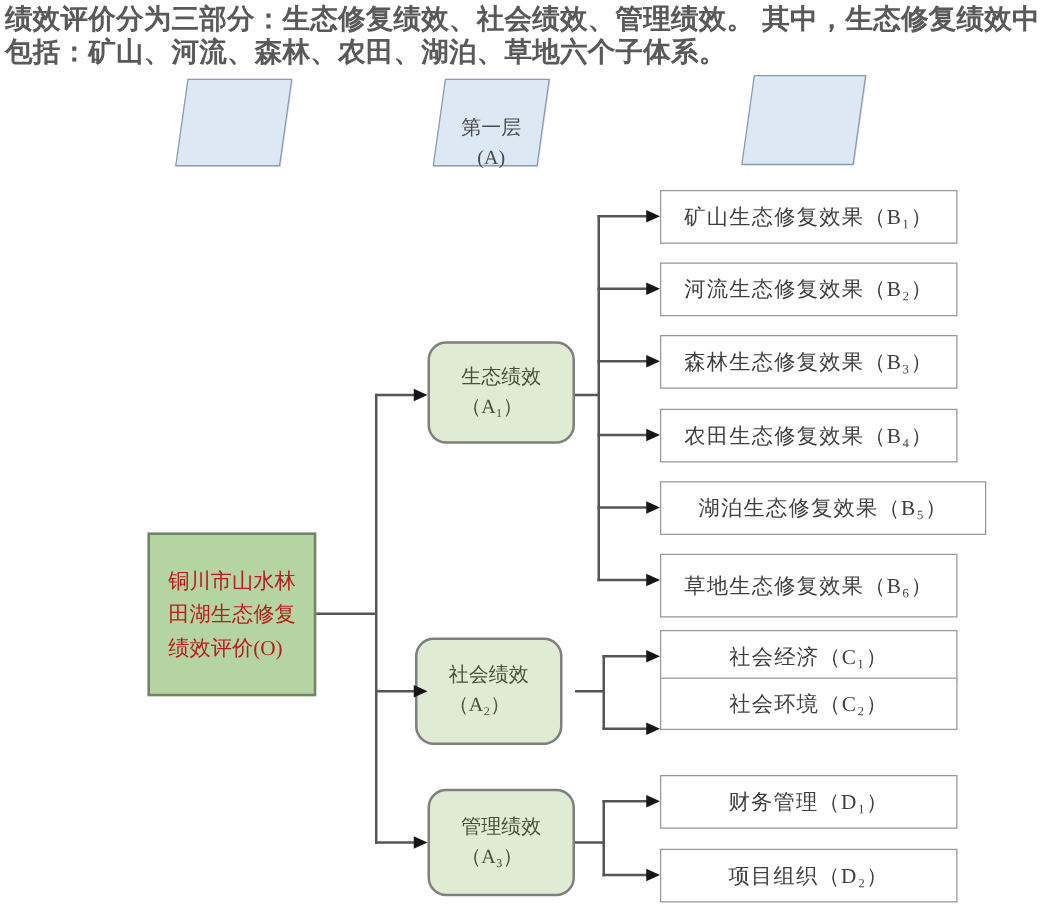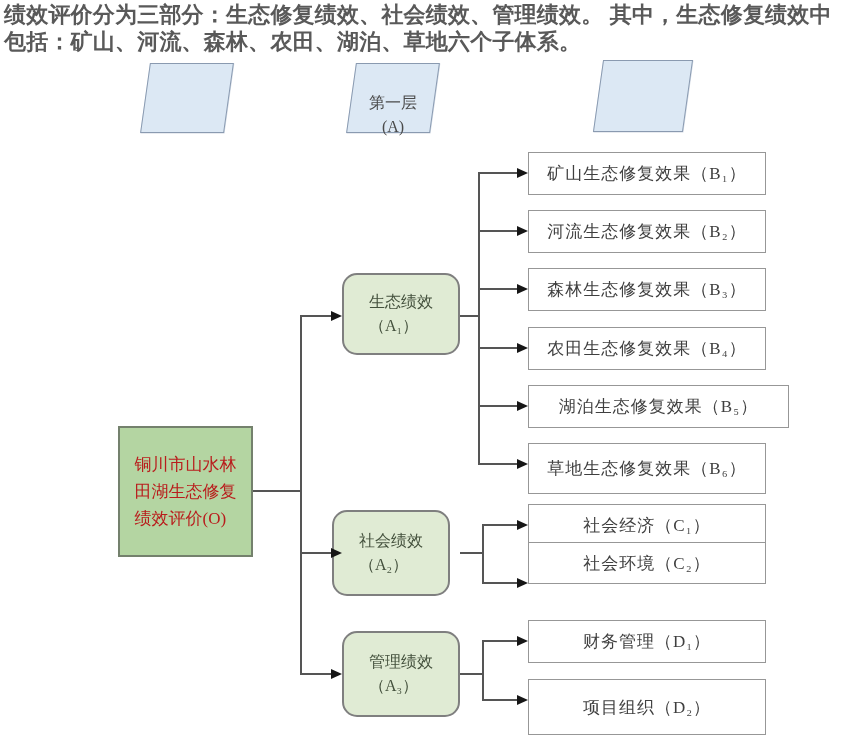--- a/index.html
+++ b/index.html
@@ -104,21 +104,21 @@
 
   <div class="node l2-node" style="left:528px; top:152px; width:238px; height:43px;">矿山生态修复效果（B₁）</div>
   <div class="node l2-node" style="left:528px; top:268px; width:238px; height:43px;">森林生态修复效果（B₃）</div>
   <div class="node l2-node" style="left:528px; top:210px; width:238px; height:43px;">河流生态修复效果（B₂）</div>
   <div class="node l2-node" style="left:528px; top:327px; width:238px; height:43px;">农田生态修复效果（B₄）</div>
   <div class="node l2-node" style="left:528px; top:385px; width:261px; height:43px;">湖泊生态修复效果（B₅）</div>
   <div class="node l2-node" style="left:528px; top:443px; width:238px; height:51px;">草地生态修复效果（B₆）</div>
   <div class="node l2-node" style="left:528px; top:504px; width:238px; height:43px;">社会经济（C₁）</div>
   <div class="node l2-node" style="left:528px; top:542px; width:238px; height:42px;">社会环境（C₂）</div>
   <div class="node l2-node" style="left:528px; top:620px; width:238px; height:43px;">财务管理（D₁）</div>
-  <div class="node l2-node" style="left:528px; top:679px; width:238px; height:56px;">项目组织（D₂）</div>
+  <div class="node l2-node" style="left:528px; top:679px; width:238px; height:43px;">项目组织（D₂）</div>
 
   <div class="hl" style="left:253px; top:490px; width:48px;"></div>
   <div class="vl" style="left:300px; top:315px; height:360px;"></div>
 
   <div class="hl" style="left:300px; top:315px; width:33px;"></div>
   <div class="arr" style="left:331px; top:311px;"></div>
   <div class="hl" style="left:300px; top:552px; width:33px;"></div>
   <div class="arr" style="left:331px; top:548px;"></div>
   <div class="hl" style="left:300px; top:673px; width:33px;"></div>
   <div class="arr" style="left:331px; top:669px;"></div>

